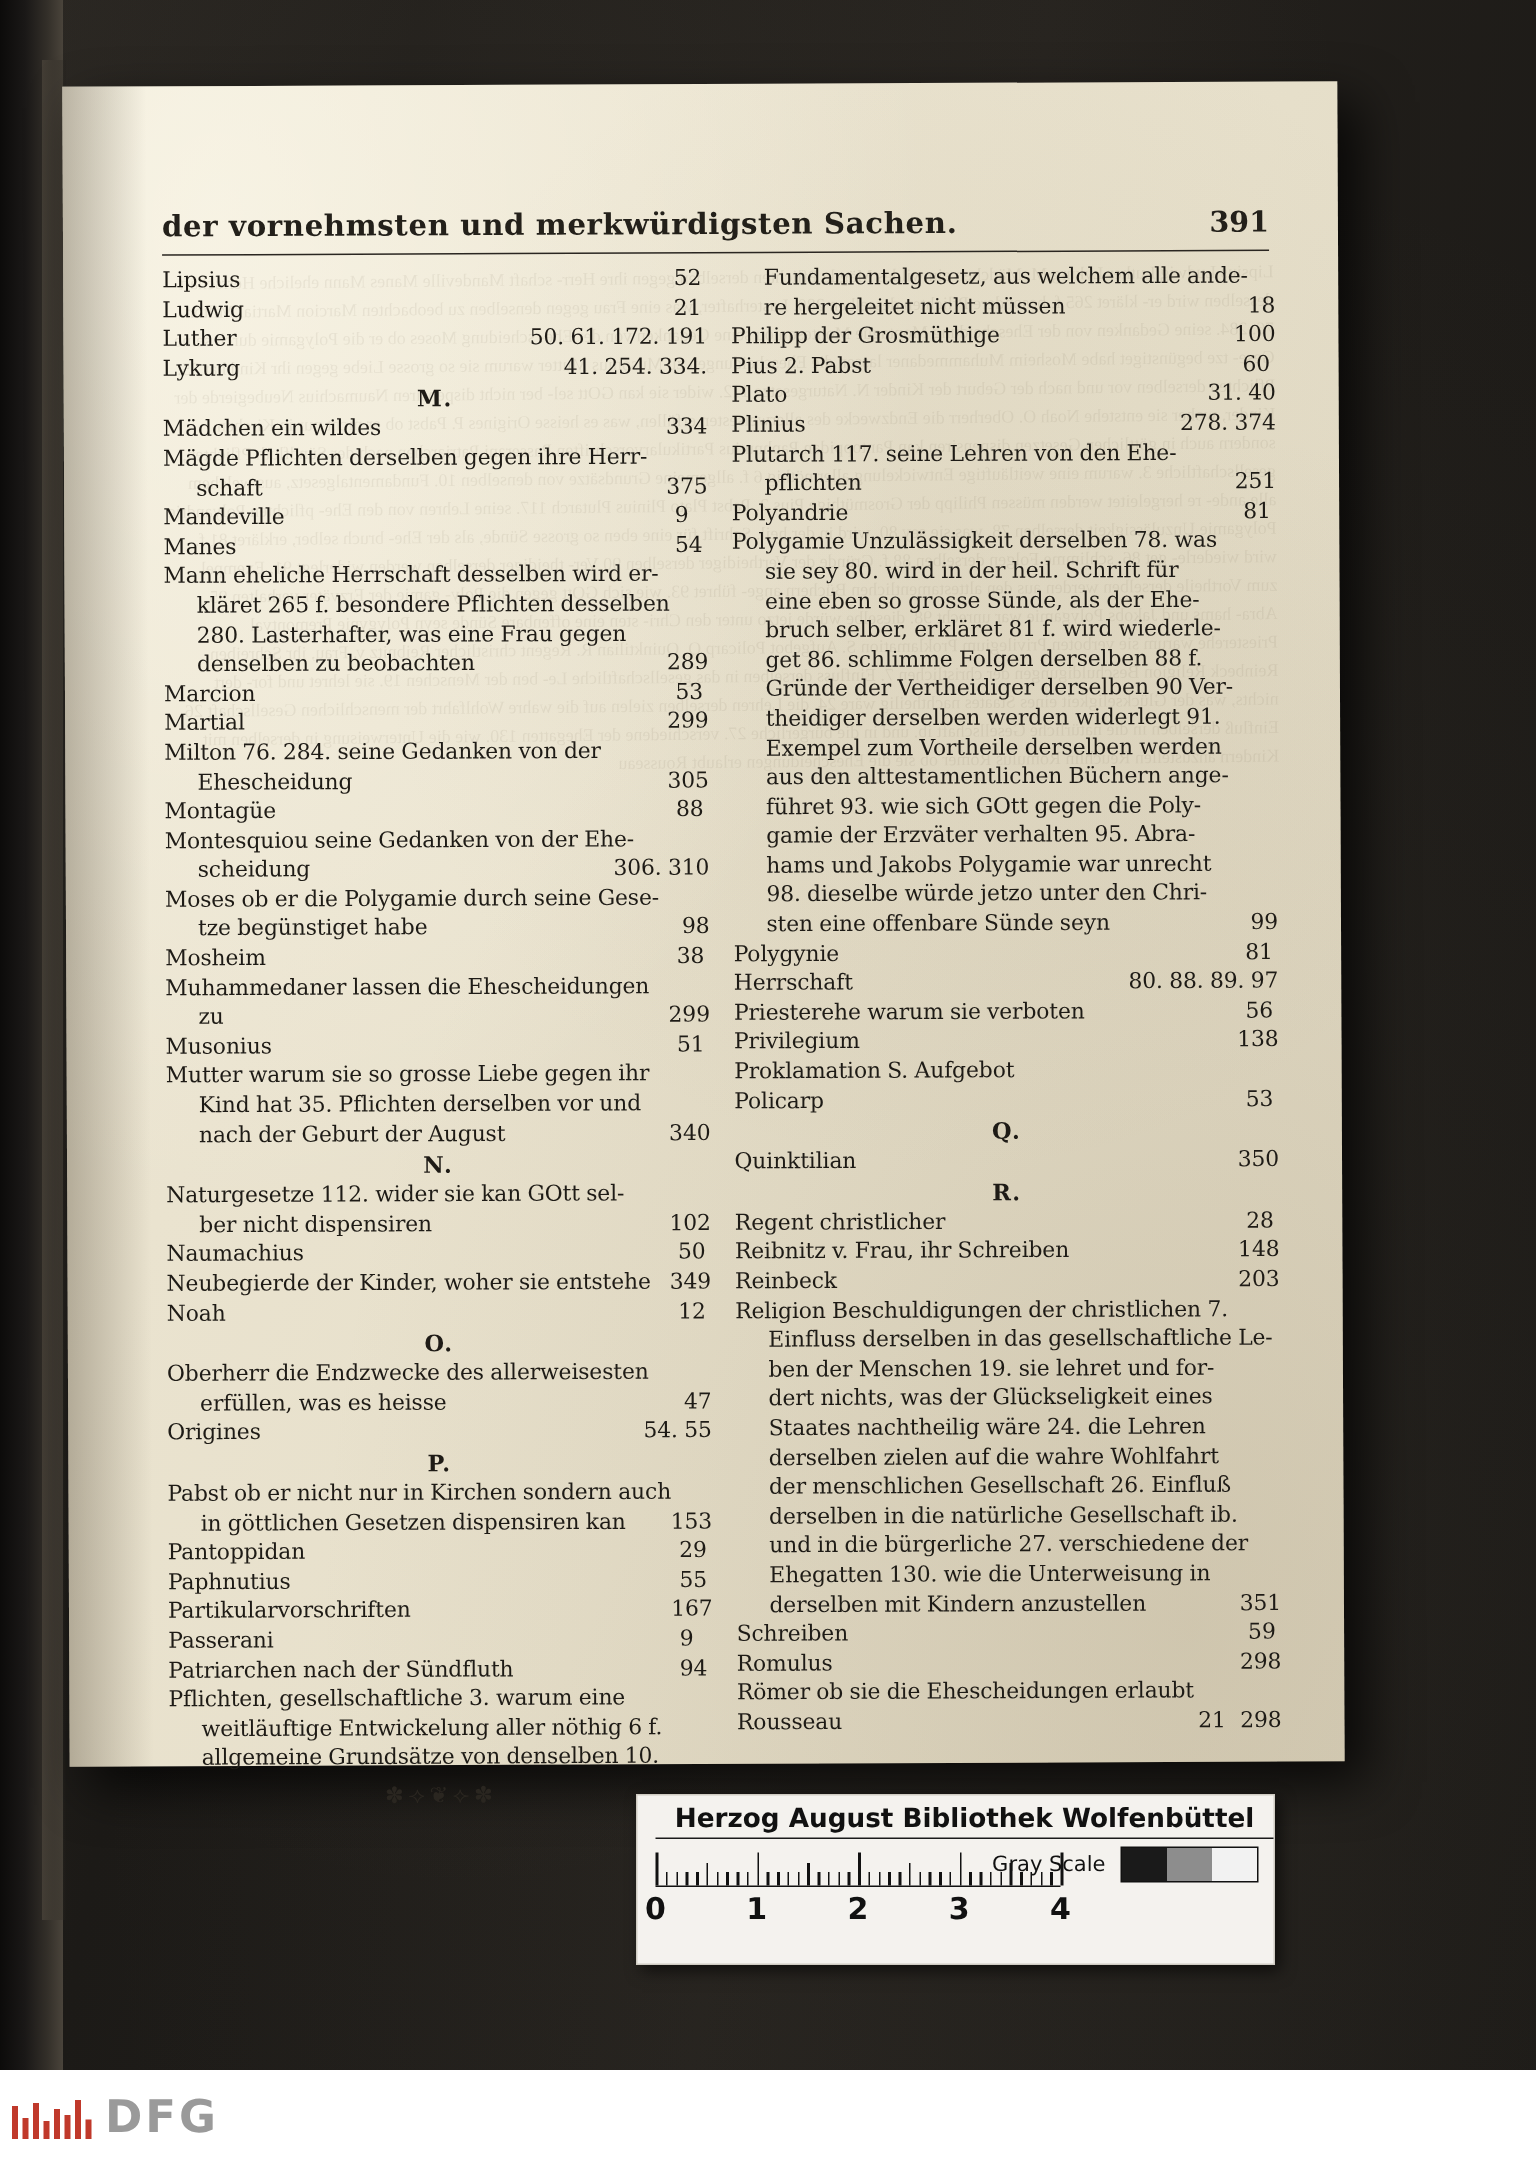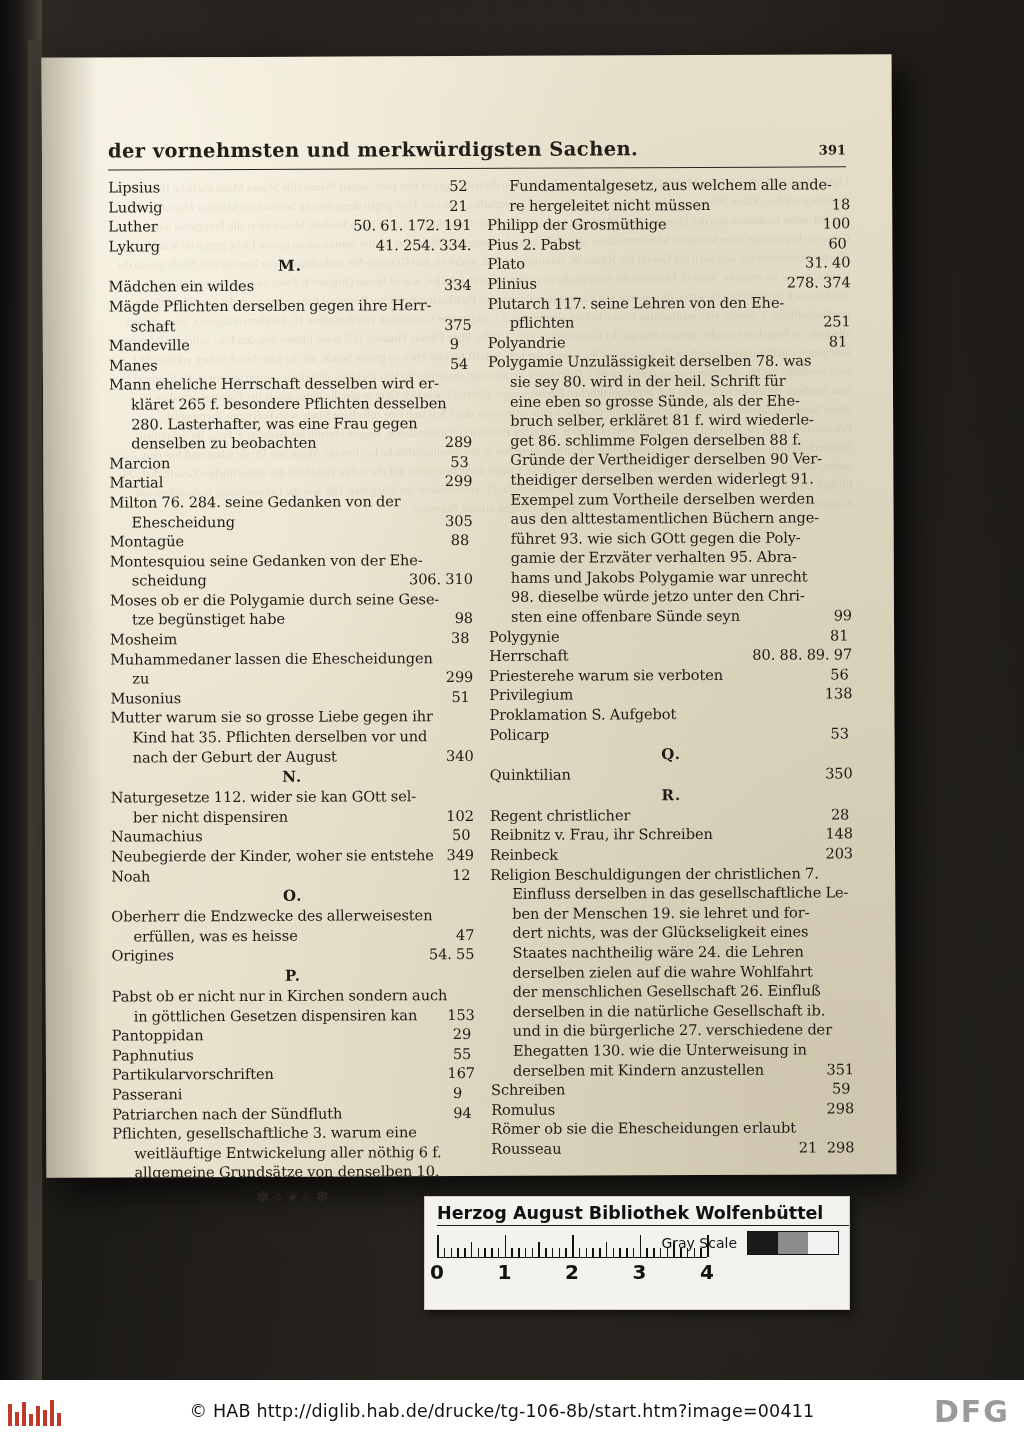--- a/index.html
+++ b/index.html
@@ -108,21 +108,21 @@
     justify-content: space-between;
     color: #23201a;
   }
   #running-head .rh-title {
     font-size: 19.5px;
     letter-spacing: 0.4px;
     font-weight: 600;
     font-family: "DejaVu Serif", serif;
   }
   #running-head .rh-folio {
-    font-size: 13px;
+    font-size: 19px;
     font-weight: 700;
     font-family: "DejaVu Serif", serif;
   }
   #head-rule {
     position: absolute;
     left: 66px;
     right: 46px;
     top: 112px;
     border-top: 1.6px solid #2a2621;
   }
@@ -189,21 +189,21 @@
     position: absolute;
     left: 424px;
     top: 1196px;
     width: 424px;
     height: 112px;
     background: #f4f2ee;
     box-shadow: 3px 4px 10px rgba(0,0,0,0.6);
     border: 1px solid #cfcbc2;
   }
   #scale-card-title {
-    text-align: left;
+    text-align: center;
     font-family: "DejaVu Sans", sans-serif;
     font-weight: 700;
     font-size: 17.5px;
     color: #111;
     padding: 6px 0 2px 0;
     border-bottom: 1px solid #1a1a1a;
     margin-left: 12px;
   }
   #grayscale-label {
     position: absolute;
@@ -497,15 +497,14 @@
   <div id="footer-left-marks">
       <i style="height: 22px;"></i>
       <i style="height: 14px;"></i>
       <i style="height: 24px;"></i>
       <i style="height: 12px;"></i>
       <i style="height: 20px;"></i>
       <i style="height: 16px;"></i>
       <i style="height: 26px;"></i>
       <i style="height: 13px;"></i>
     </div>
-  <div id="footer-credit">© HAB http://diglib.hab.de/drucke/tg-106-8b/start.htm?image=00411</div>
   <div id="dfg-logo">DFG</div>
 </div>
 
 </body></html>

